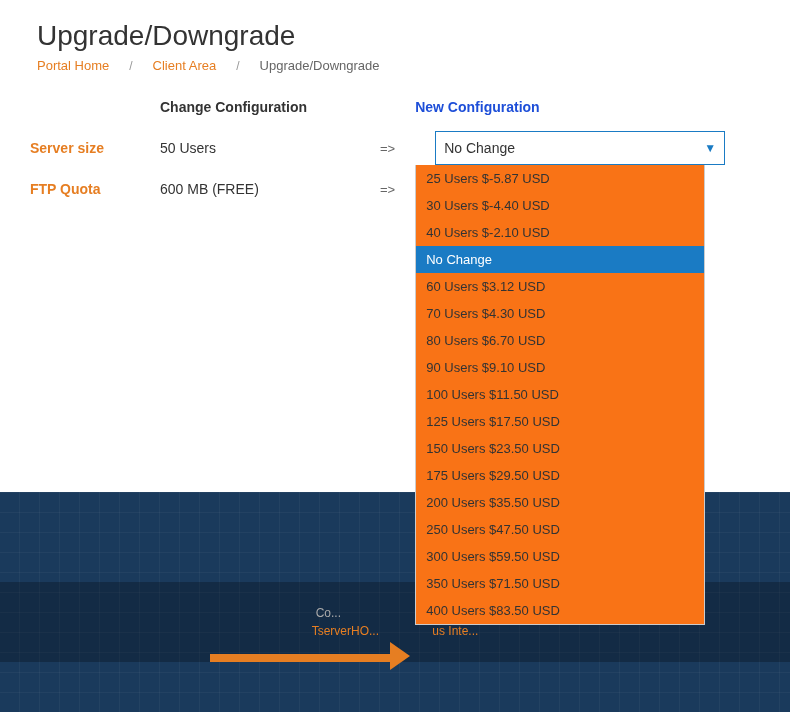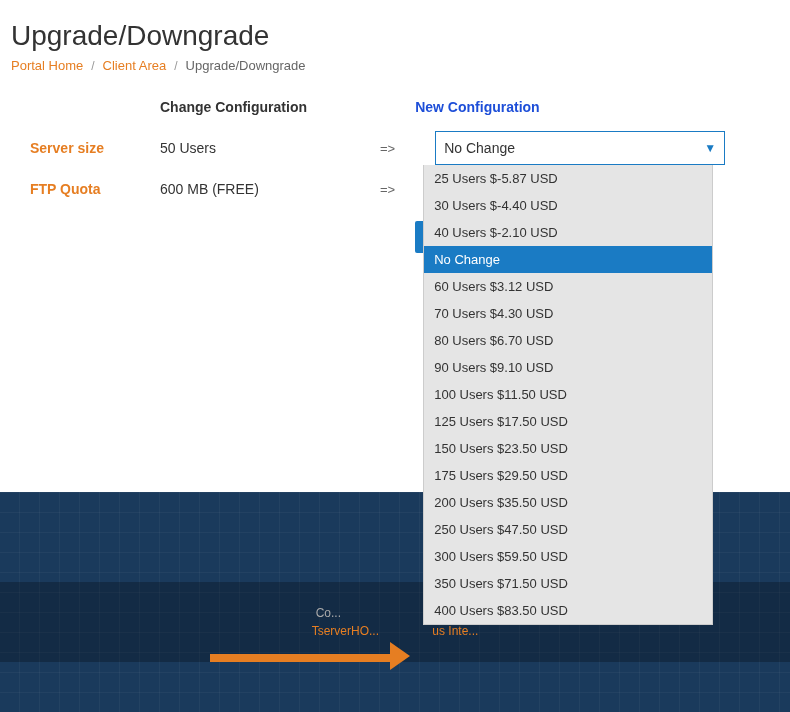--- a/index.html
+++ b/index.html
@@ -7,34 +7,34 @@
       font-family: Arial, sans-serif;
       font-size: 14px;
       background: #fff;
       color: #333;
       width: 790px;
       min-height: 712px;
       overflow: hidden;
     }
 
     .page-header {
-      padding: 20px 20px 6px 11px;
+      padding: 20px 20px 6px 37px;
     }
 
     .page-title {
       font-size: 28px;
       font-weight: 300;
       color: #333;
       margin-bottom: 6px;
     }
 
     .breadcrumb {
       display: flex;
       align-items: center;
-      gap: 8px;
+      gap: 20px;
       font-size: 13px;
     }
 
     .breadcrumb a {
       color: #e67e22;
       text-decoration: none;
     }
 
     .breadcrumb-sep {
       color: #999;
@@ -127,23 +127,23 @@
     }
 
     .select-display .caret {
       color: #1a7bc4;
       font-size: 12px;
     }
 
     .dropdown-list {
       position: absolute;
       top: 34px;
-      left: 8px;
+      left: 0;
       width: 290px;
-      background: #e5e5e5;
+      background: #f97316;
       border: 1px solid #ccc;
       border-top: none;
       z-index: 100;
       max-height: 460px;
       overflow-y: auto;
     }
 
     .dropdown-list::-webkit-scrollbar {
       width: 8px;
     }

